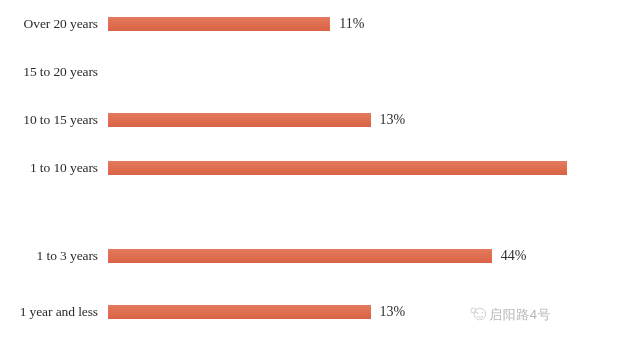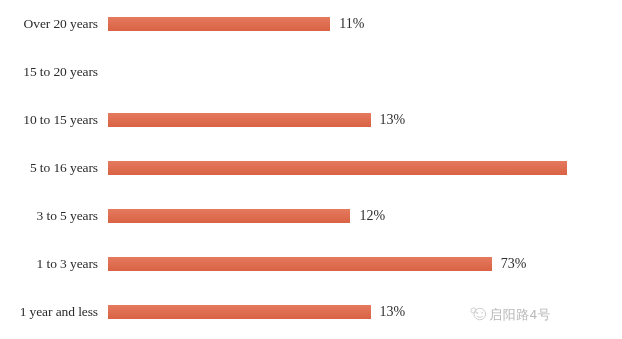--- a/index.html
+++ b/index.html
@@ -107,38 +107,31 @@
         <div class="cat-label">15 to 20 years</div>
       </div>
       <div class="bar-row" style="top: 103px;">
         <div class="cat-label">10 to 15 years</div>
         <div class="bar-track">
           <div class="bar" style="width: 262.6px;"></div>
           <div class="value-label">13%</div>
         </div>
       </div>
       <div class="bar-row" style="top: 151px;">
-        <div class="cat-label">5 to 16 years</div>
+        <div class="cat-label">1 to 10 years</div>
         <div class="bar-track">
           <div class="bar" style="width: 464.6px;"></div>
           <div class="value-label">9%</div>
         </div>
       </div>
-      <div class="bar-row" style="top: 199px;">
-        <div class="cat-label">3 to 5 years</div>
-        <div class="bar-track">
-          <div class="bar" style="width: 242.4px;"></div>
-          <div class="value-label">12%</div>
-        </div>
-      </div>
-      <div class="bar-row" style="top: 247px;">
+      <div class="bar-row" style="top: 239px;">
         <div class="cat-label">1 to 3 years</div>
         <div class="bar-track">
           <div class="bar" style="width: 383.8px;"></div>
-          <div class="value-label">73%</div>
+          <div class="value-label">44%</div>
         </div>
       </div>
       <div class="bar-row" style="top: 295px;">
         <div class="cat-label">1 year and less</div>
         <div class="bar-track">
           <div class="bar" style="width: 262.6px;"></div>
           <div class="value-label">13%</div>
         </div>
       </div>
     </div>

